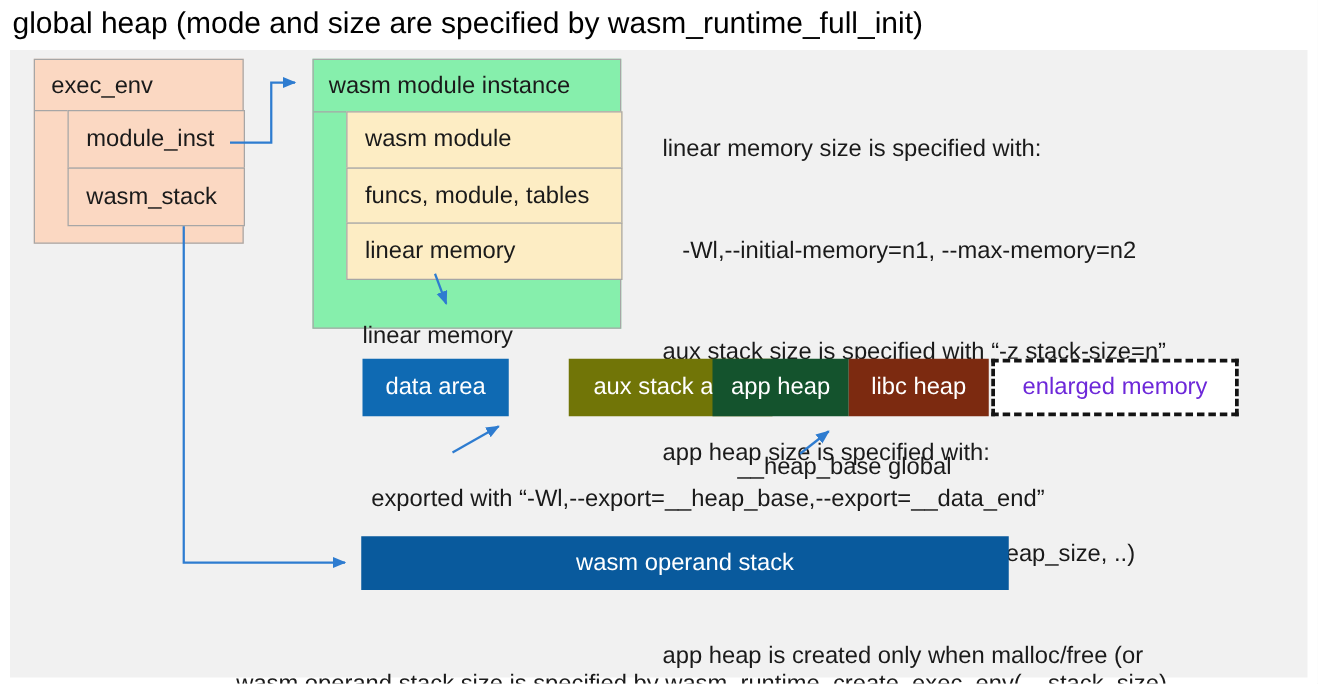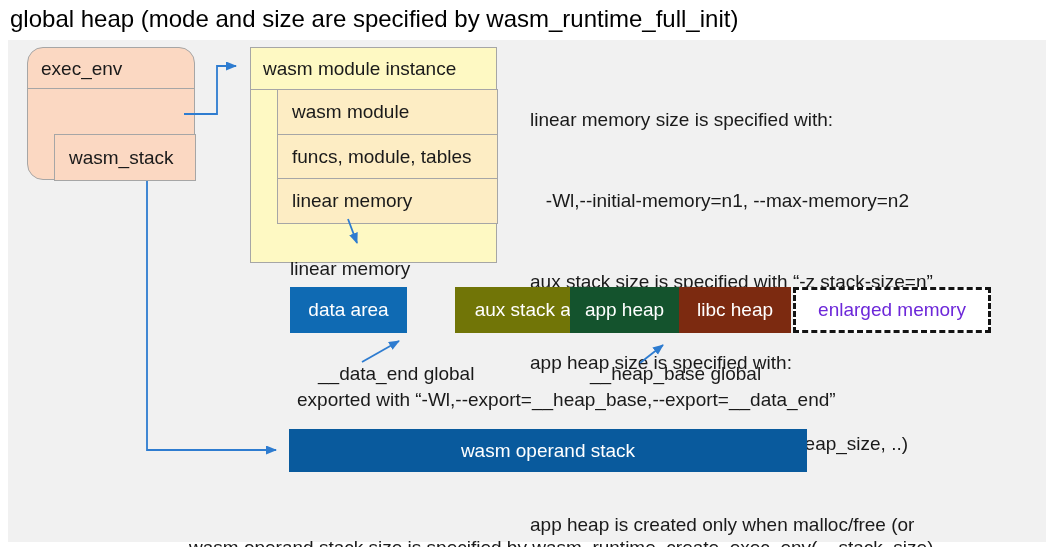--- a/index.html
+++ b/index.html
@@ -6,24 +6,24 @@
   .canvas{
     position:relative;width:1054px;height:547px;overflow:hidden;
     font-family:"Liberation Sans","DejaVu Sans",sans-serif;
     color:#1a1a1a;background:#ffffff;
   }
   .title{position:absolute;left:10px;top:5px;font-size:24px;color:#000;}
   .panel{position:absolute;left:8px;top:40px;width:1038px;height:502px;background:#f1f1f1;}
 
   
   .box{position:absolute;border:1px solid #a6a6a6;box-sizing:border-box;}
-  .exec-env{left:27px;top:47px;width:168px;height:133px;background:#fbd8c2;border-radius:16px;}
+  .exec-env{left:27px;top:47px;width:168px;height:148px;background:#fbd8c2;}
   .exec-env .box-title{position:absolute;left:0;top:0;width:100%;height:41px;line-height:41px;
     padding-left:13px;box-sizing:border-box;font-size:19px;border-bottom:1px solid #a6a6a6;}
-  .mod-inst{left:250px;top:47px;width:247px;height:216px;background:#fef9c3;}
+  .mod-inst{left:250px;top:47px;width:247px;height:216px;background:#86efac;}
   .mod-inst .box-title{position:absolute;left:0;top:0;width:100%;height:42px;line-height:42px;
     padding-left:12px;box-sizing:border-box;font-size:19px;border-bottom:1px solid #a6a6a6;}
   .inner-row{position:absolute;border:1px solid #a6a6a6;box-sizing:border-box;
     font-size:19px;padding-left:14px;}
   .exec-env .inner-row{left:26px;width:142px;background:#fbd8c2;}
   .exec-env .r0{top:40px;height:47px;line-height:45px;}
   .exec-env .r1{top:86px;height:47px;line-height:45px;}
   .mod-inst .inner-row{left:26px;width:221px;background:#fdedc4;}
   .mod-inst .r0{top:41px;height:46px;line-height:44px;}
   .mod-inst .r1{top:86px;height:45px;line-height:43px;}
@@ -60,20 +60,21 @@
 </head>
 <body>
 
 <div class="canvas">
 
   <div class="title">global heap (mode and size are specified by wasm_runtime_full_init)</div>
   <div class="panel"></div>
 
   <div class="box exec-env">
     <div class="box-title">exec_env</div>
+    <div class="inner-row r0">module_inst</div>
     <div class="inner-row r1">wasm_stack</div>
   </div>
 
   <div class="box mod-inst">
     <div class="box-title">wasm module instance</div>
     <div class="inner-row r0">wasm module</div>
     <div class="inner-row r1">funcs, module, tables</div>
     <div class="inner-row r2">linear memory</div>
   </div>
 
@@ -89,21 +90,20 @@
 
   <div class="lm-label">linear memory</div>
   <div class="lm-bar">
     <div class="seg seg-data">data area</div>
     <div class="seg seg-aux">aux stack area</div>
     <div class="seg seg-app">app heap</div>
     <div class="seg seg-libc">libc heap</div>
     <div class="seg-enlarged">enlarged memory</div>
   </div>
 
-  <div class="glabel data-end">__data_end global</div>
   <div class="glabel heap-base">__heap_base global</div>
   <div class="exported">exported with “-Wl,--export=__heap_base,--export=__data_end”</div>
 
   <div class="operand">wasm operand stack</div>
 
   <div class="notes-bottom">
     <div>wasm operand stack size is specified by wasm_runtime_create_exec_env(.., stack_size)</div>
     
   </div>
 

